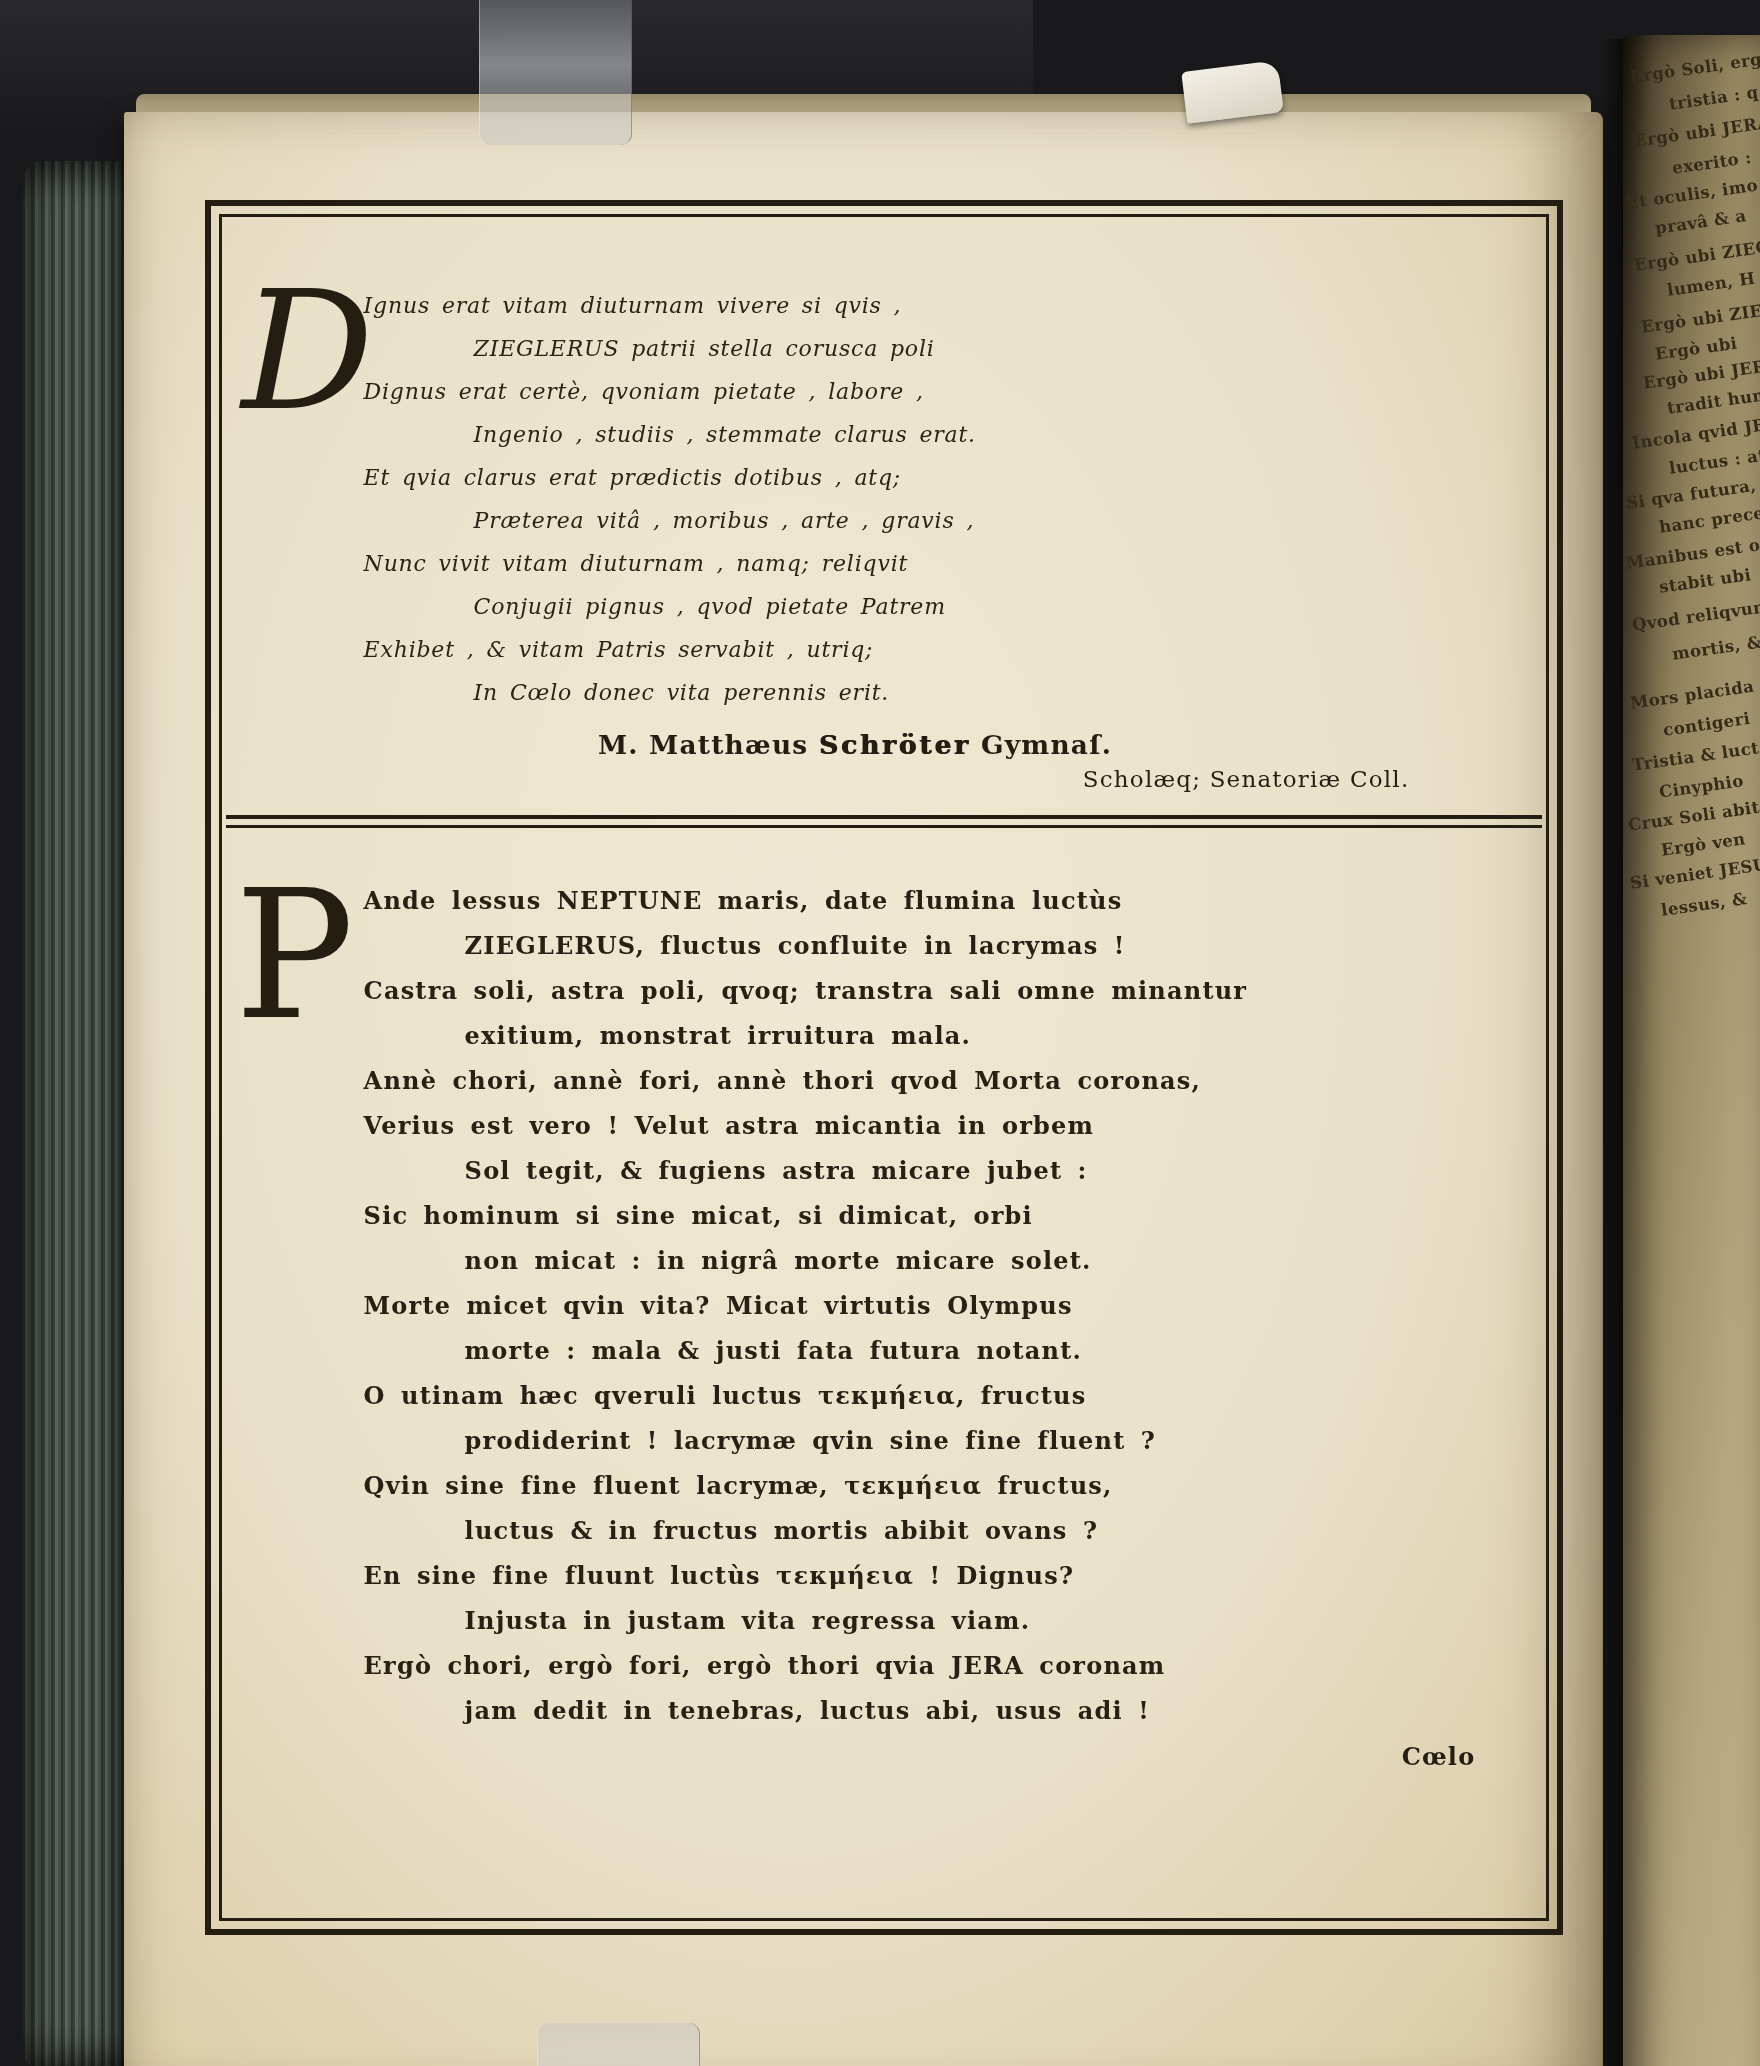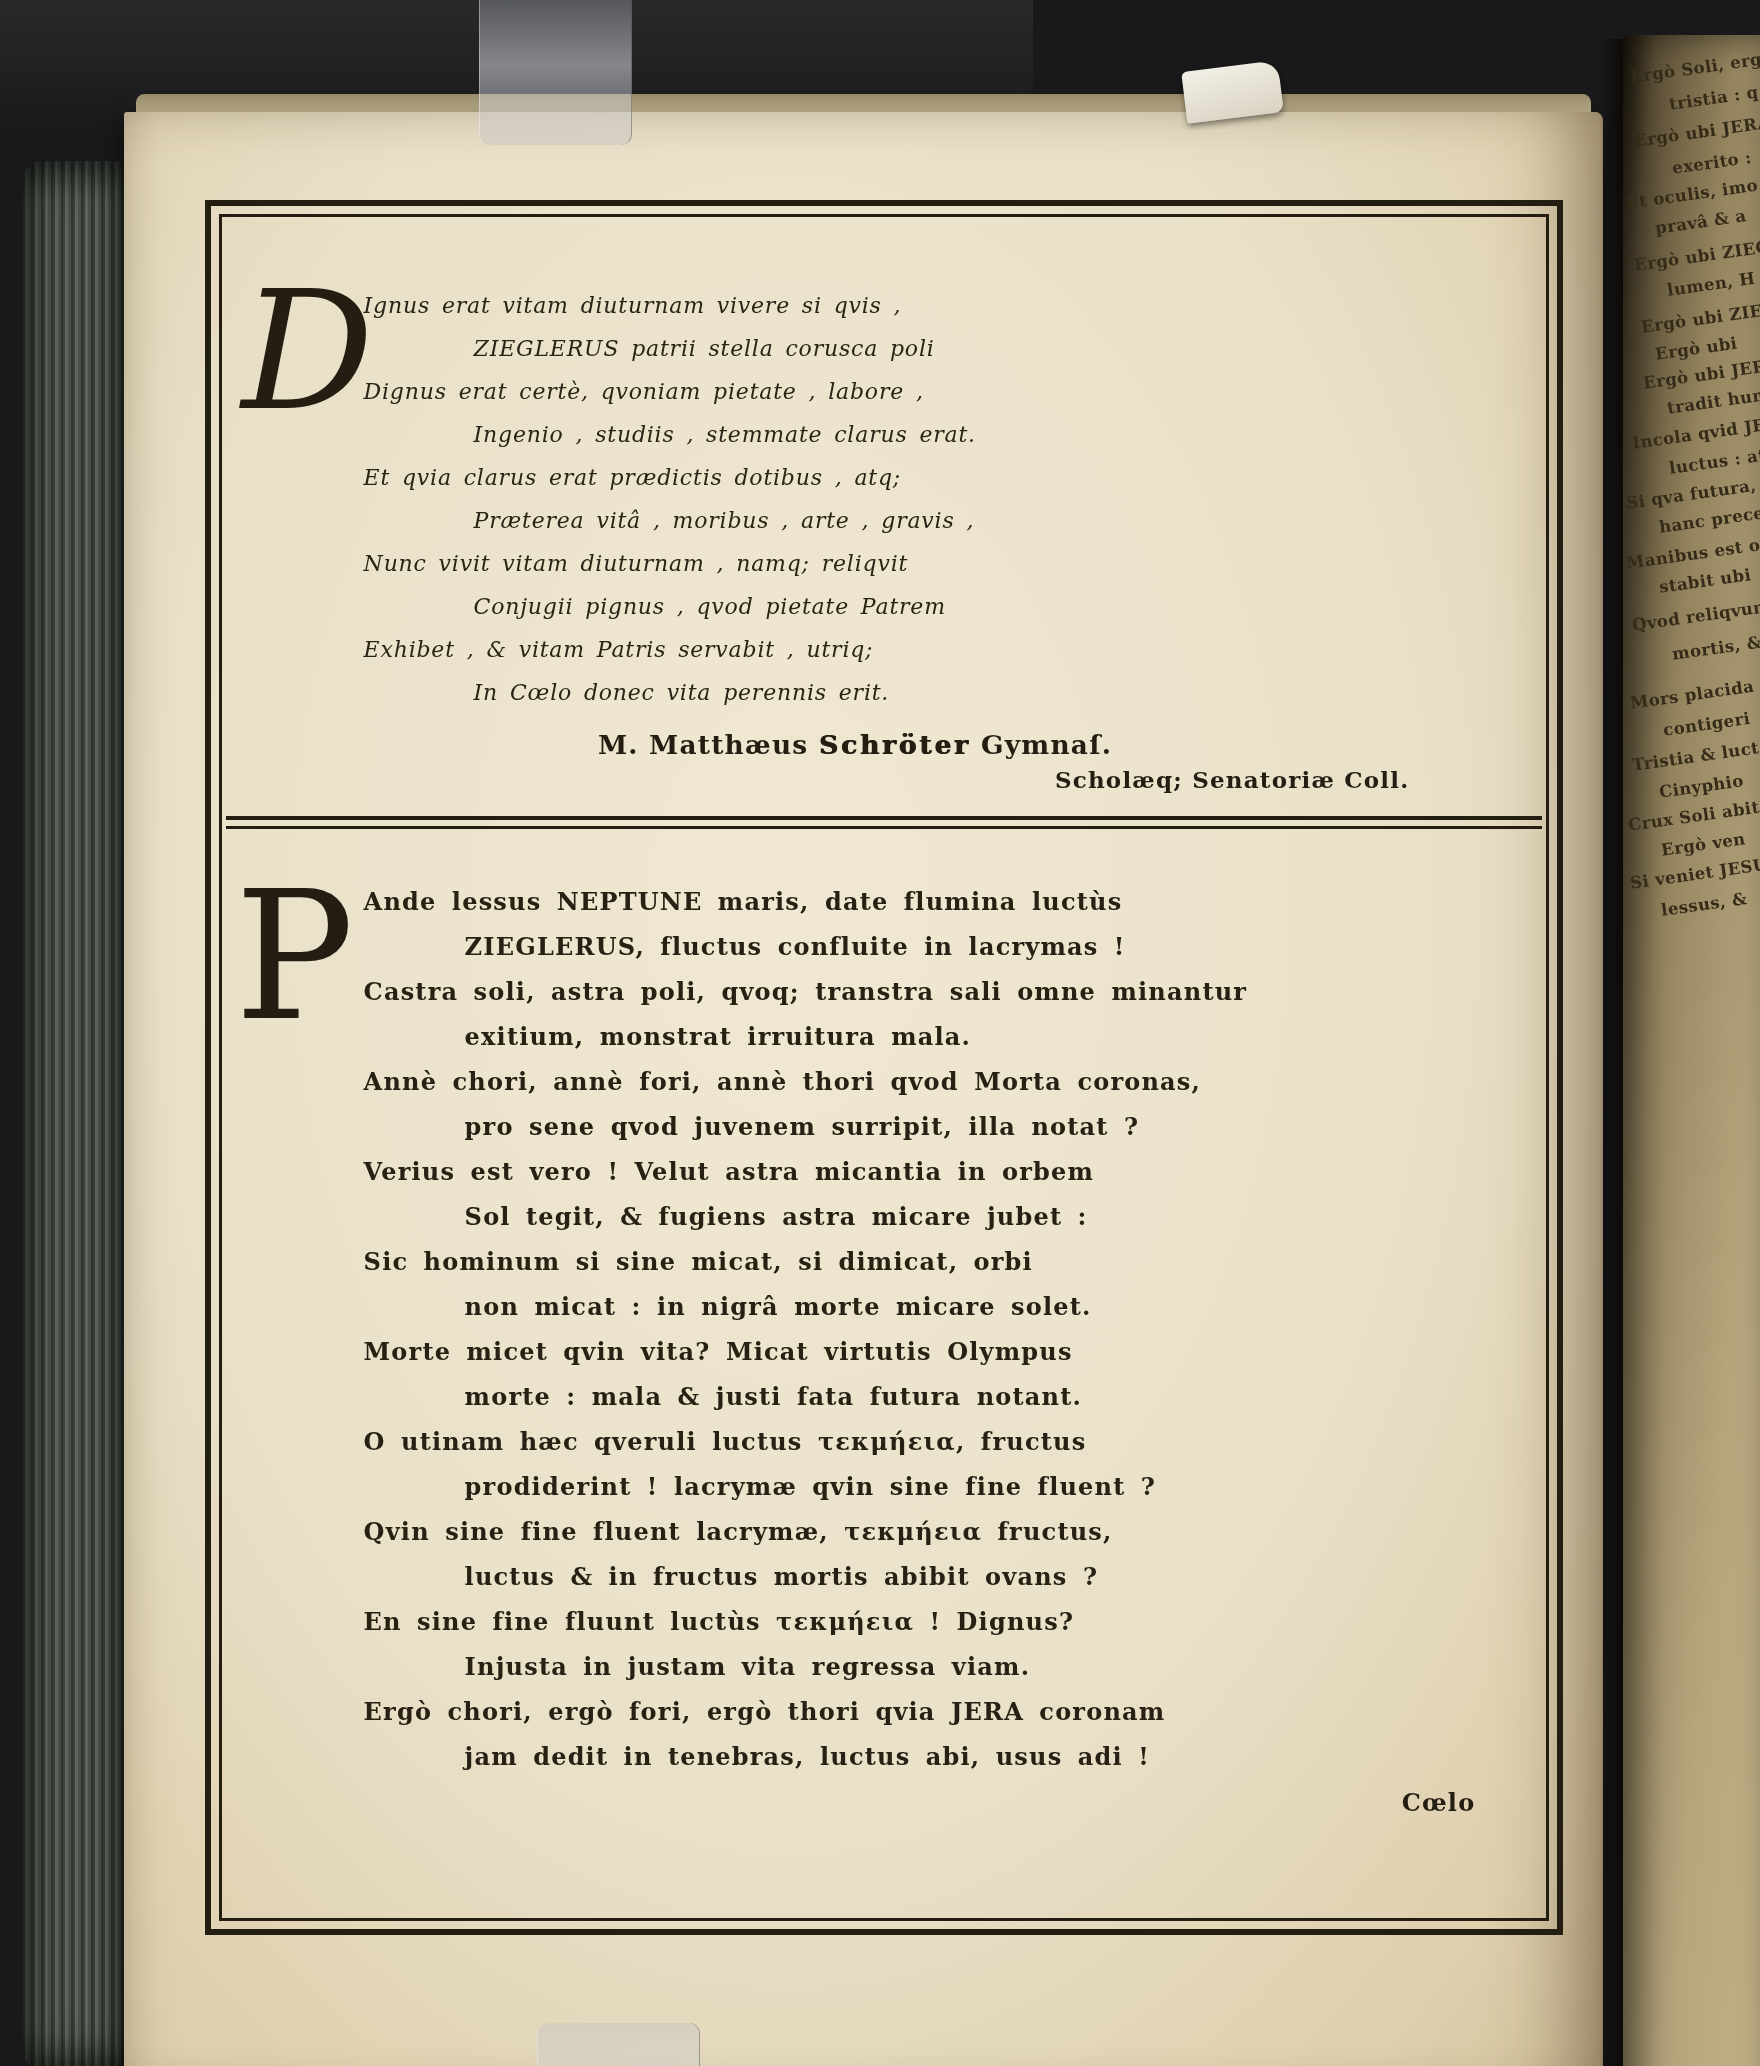--- a/index.html
+++ b/index.html
@@ -39,21 +39,21 @@
     font-style:italic;font-size:22px;line-height:43px;
     letter-spacing:0.8px;word-spacing:4.1px;color:#2b2315;}
   .poem1 .pline.ind{margin-left:110px;}
   .dropcap1{position:absolute;left:-43px;top:-8.3px;
     font-size:165px;line-height:153px;font-style:italic;color:#241d12;}
 
   
   .signature{margin:15.7px 58px 0 0;text-align:center;font-weight:bold;
     font-size:26.4px;letter-spacing:1.2px;color:#241d12;}
   .signature .fraktur{letter-spacing:2.9px;text-shadow:1px 0 0 currentColor;}
-  .signature-line2{margin:5.8px 136px 0 0;text-align:right;font-weight:bold;
+  .signature-line2{margin:5.8px 136px 0 0;text-align:right;font-weight:normal;
     font-size:23px;letter-spacing:1.2px;color:#241d12;}
 
   
   .divider{margin:23px 3.3px 0 3.3px;height:6.2px;
     border-top:4.1px solid #241d12;border-bottom:3.7px solid #241d12;}
 
   
   .poem2{position:relative;margin:50px 12.4px 0 62px;padding-left:79px;
     font-weight:bold;font-size:24px;line-height:45px;
     letter-spacing:1.2px;word-spacing:5.8px;color:#272013;}
@@ -130,21 +130,20 @@
       <div class="divider"></div>
 
       <div class="poem2">
         <span class="dropcap2">P</span>
         <div>
             <div class="pline">Ande lessus NEPTUNE maris, date flumina luctùs</div>
             <div class="pline ind">ZIEGLERUS, fluctus confluite in lacrymas !</div>
             <div class="pline">Castra soli, astra poli, qvoq; transtra sali omne minantur</div>
             <div class="pline ind">exitium, monstrat irruitura mala.</div>
             <div class="pline">Annè chori, annè fori, annè thori qvod Morta coronas,</div>
-            <div class="pline ind">pro sene qvod juvenem surripit, illa notat ?</div>
             <div class="pline">Verius est vero !  Velut astra micantia in orbem</div>
             <div class="pline ind">Sol tegit, &amp; fugiens astra micare jubet :</div>
             <div class="pline">Sic hominum si sine micat, si dimicat, orbi</div>
             <div class="pline ind">non micat :  in nigrâ morte micare solet.</div>
             <div class="pline">Morte micet qvin vita?  Micat virtutis Olympus</div>
             <div class="pline ind">morte :  mala &amp; justi fata futura notant.</div>
             <div class="pline">O utinam hæc qveruli luctus τεκμήεια, fructus</div>
             <div class="pline ind">prodiderint !  lacrymæ qvin sine fine fluent ?</div>
             <div class="pline">Qvin sine fine fluent lacrymæ, τεκμήεια fructus,</div>
             <div class="pline ind">luctus &amp; in fructus mortis abibit ovans ?</div>

